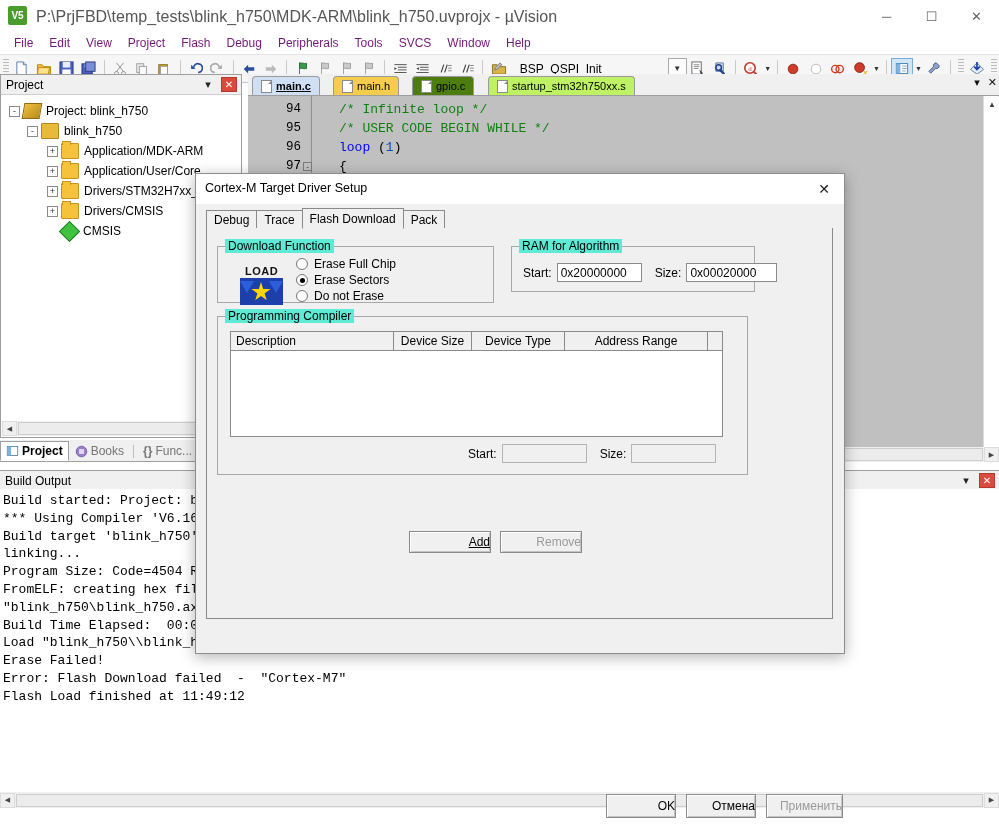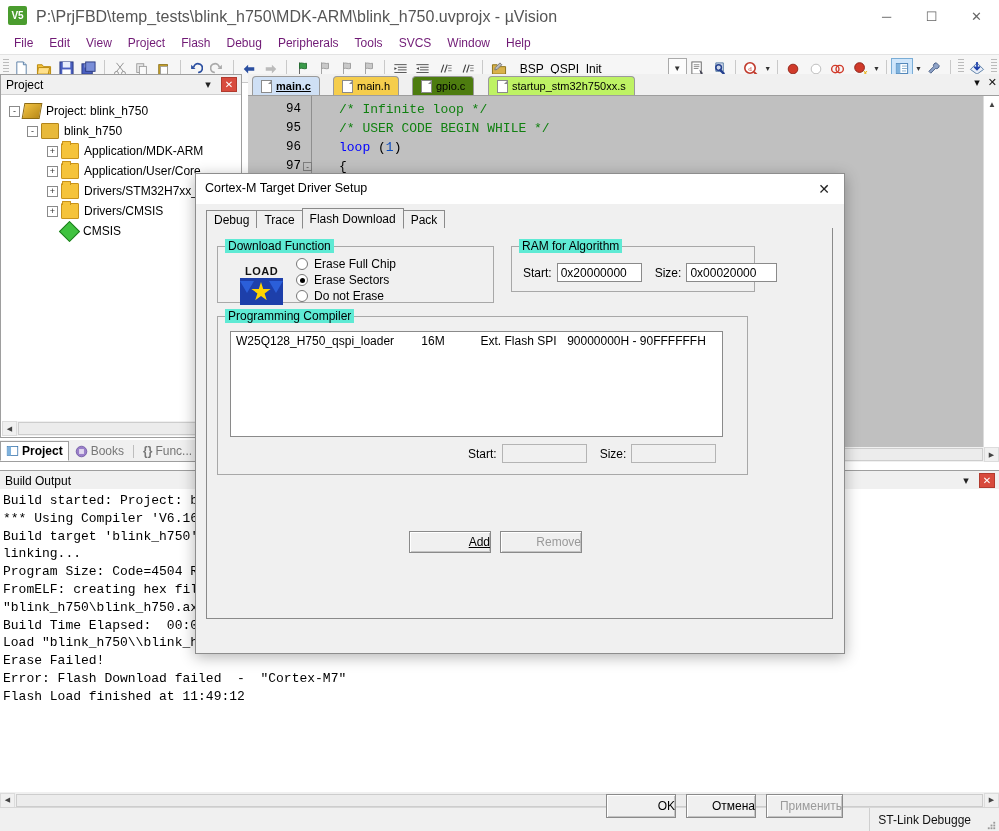--- a/index.html
+++ b/index.html
@@ -582,35 +582,20 @@
     <div class="pclose" style="right:4px;top:2px">✕</div>
   </div>
   <div class="bo-body"><div>Build started: Project: blink_h750</div><div>*** Using Compiler 'V6.16', folder: 'C:\Keil_v5\ARM\ARMCLANG\Bin'</div><div>Build target 'blink_h750'</div><div>linking...</div><div>Program Size: Code=4504 RO-data=432 RW-data=20 ZI-data=1636</div><div>FromELF: creating hex file...</div><div>"blink_h750\blink_h750.axf" - 0 Error(s), 0 Warning(s).</div><div>Build Time Elapsed:  00:00:02</div><div>Load "blink_h750\\blink_h750.axf"</div><div>Erase Failed!</div><div>Error: Flash Download failed  -  "Cortex-M7"</div><div>Flash Load finished at 11:49:12</div></div>
 
   <div class="bo-hscroll">
     <div class="hs-arrow">◀</div>
     <div class="hs-thumb"></div>
     <div class="hs-arrow">▶</div>
   </div>
 
-  <div class="statusbar">
-    <div class="sb-cell">ST-Link Debugge</div>
-    <div class="sb-grip">
-      <svg width="11" height="11" viewBox="0 0 12 12">
-          <g fill="#9a9a9a">
-            <rect x="8" y="8" width="2" height="2"></rect>
-            <rect x="5" y="8" width="2" height="2"></rect>
-            <rect x="8" y="5" width="2" height="2"></rect>
-            <rect x="2" y="8" width="2" height="2"></rect>
-            <rect x="5" y="5" width="2" height="2"></rect>
-            <rect x="8" y="2" width="2" height="2"></rect>
-          </g>
-        </svg>
-    </div>
-  </div>
 
   <div class="dlg">
     <div class="dlg-title">
       <div class="t">Cortex-M Target Driver Setup</div>
       <div class="dlg-x">✕</div>
     </div>
 
     <div class="dlg-body">
 
       <div class="dtabs">
@@ -666,25 +651,26 @@
             <div class="fld" style="width:85px">0x20000000</div>
             <span class="lab" style="margin-left:8px">Size:</span>
             <div class="fld" style="width:91px">0x00020000</div>
           </div>
         </div>
 
         <div class="gbox" style="left:10px;top:88px;width:531px;height:159px;">
           <div class="lg">Programming Compiler</div>
 
           <div class="tbl">
-            <div class="tr">
-              <div class="td l" style="width:163px">W25Q128_H750_qspi_loader</div>
-              <div class="td" style="width:78px">16M</div>
-              <div class="td" style="width:93px">Ext. Flash SPI</div>
-              <div class="td" style="width:143px">90000000H - 90FFFFFFH</div>
+            <div class="tbl-head">
+              <div class="th l" style="width:163px">Description</div>
+              <div class="th" style="width:78px">Device Size</div>
+              <div class="th" style="width:93px">Device Type</div>
+              <div class="th" style="width:143px">Address Range</div>
+              <div class="th" style="width:14px;border-right:none"></div>
             </div>
           </div>
 
           <div style="position:absolute;left:250px;top:127px;display:flex;align-items:center;gap:5px;">
             <span class="lab">Start:</span>
             <div class="fld ro" style="width:85px"></div>
             <span class="lab" style="margin-left:8px">Size:</span>
             <div class="fld ro" style="width:85px"></div>
           </div>
         </div>

